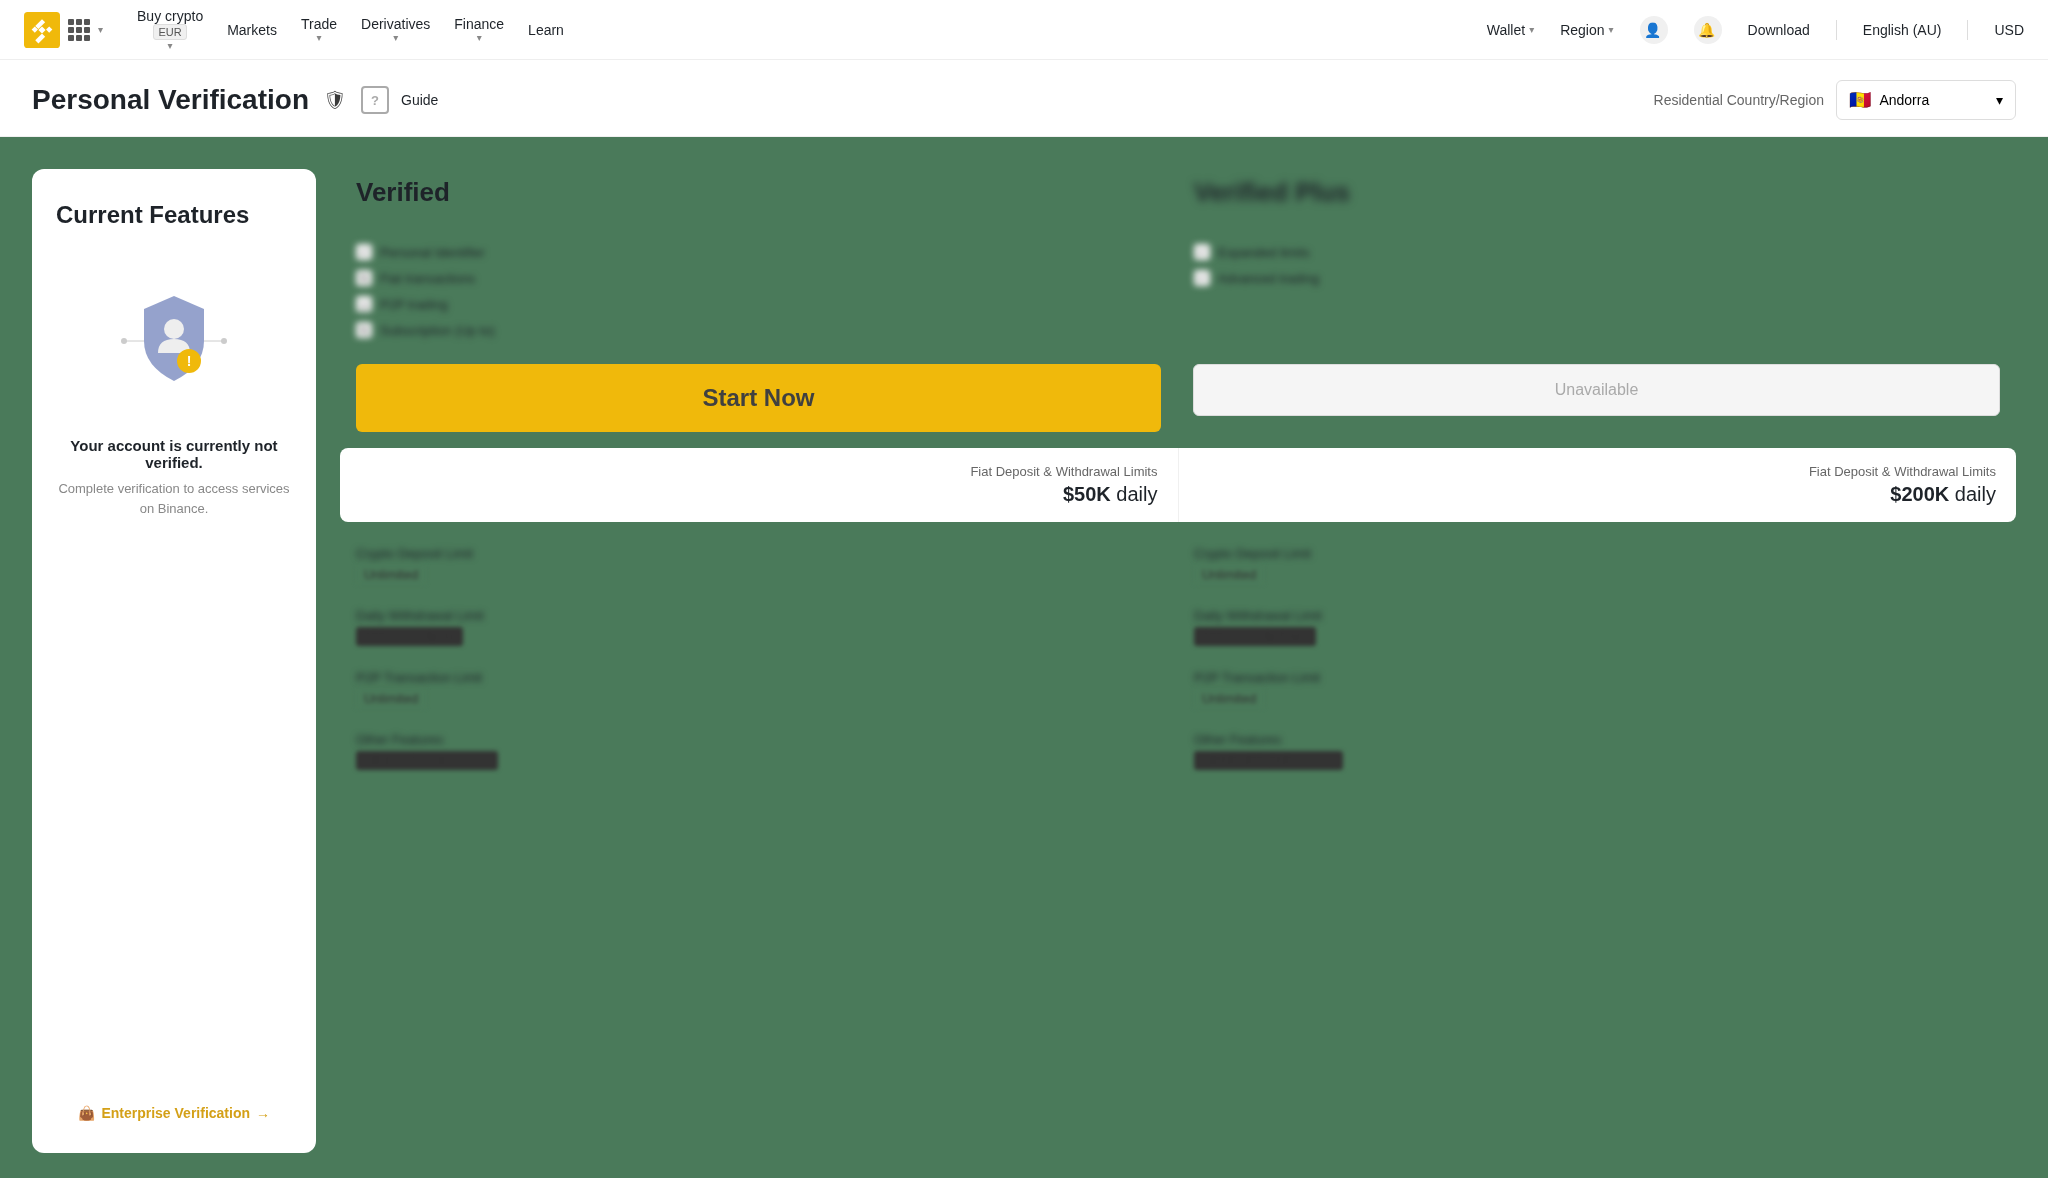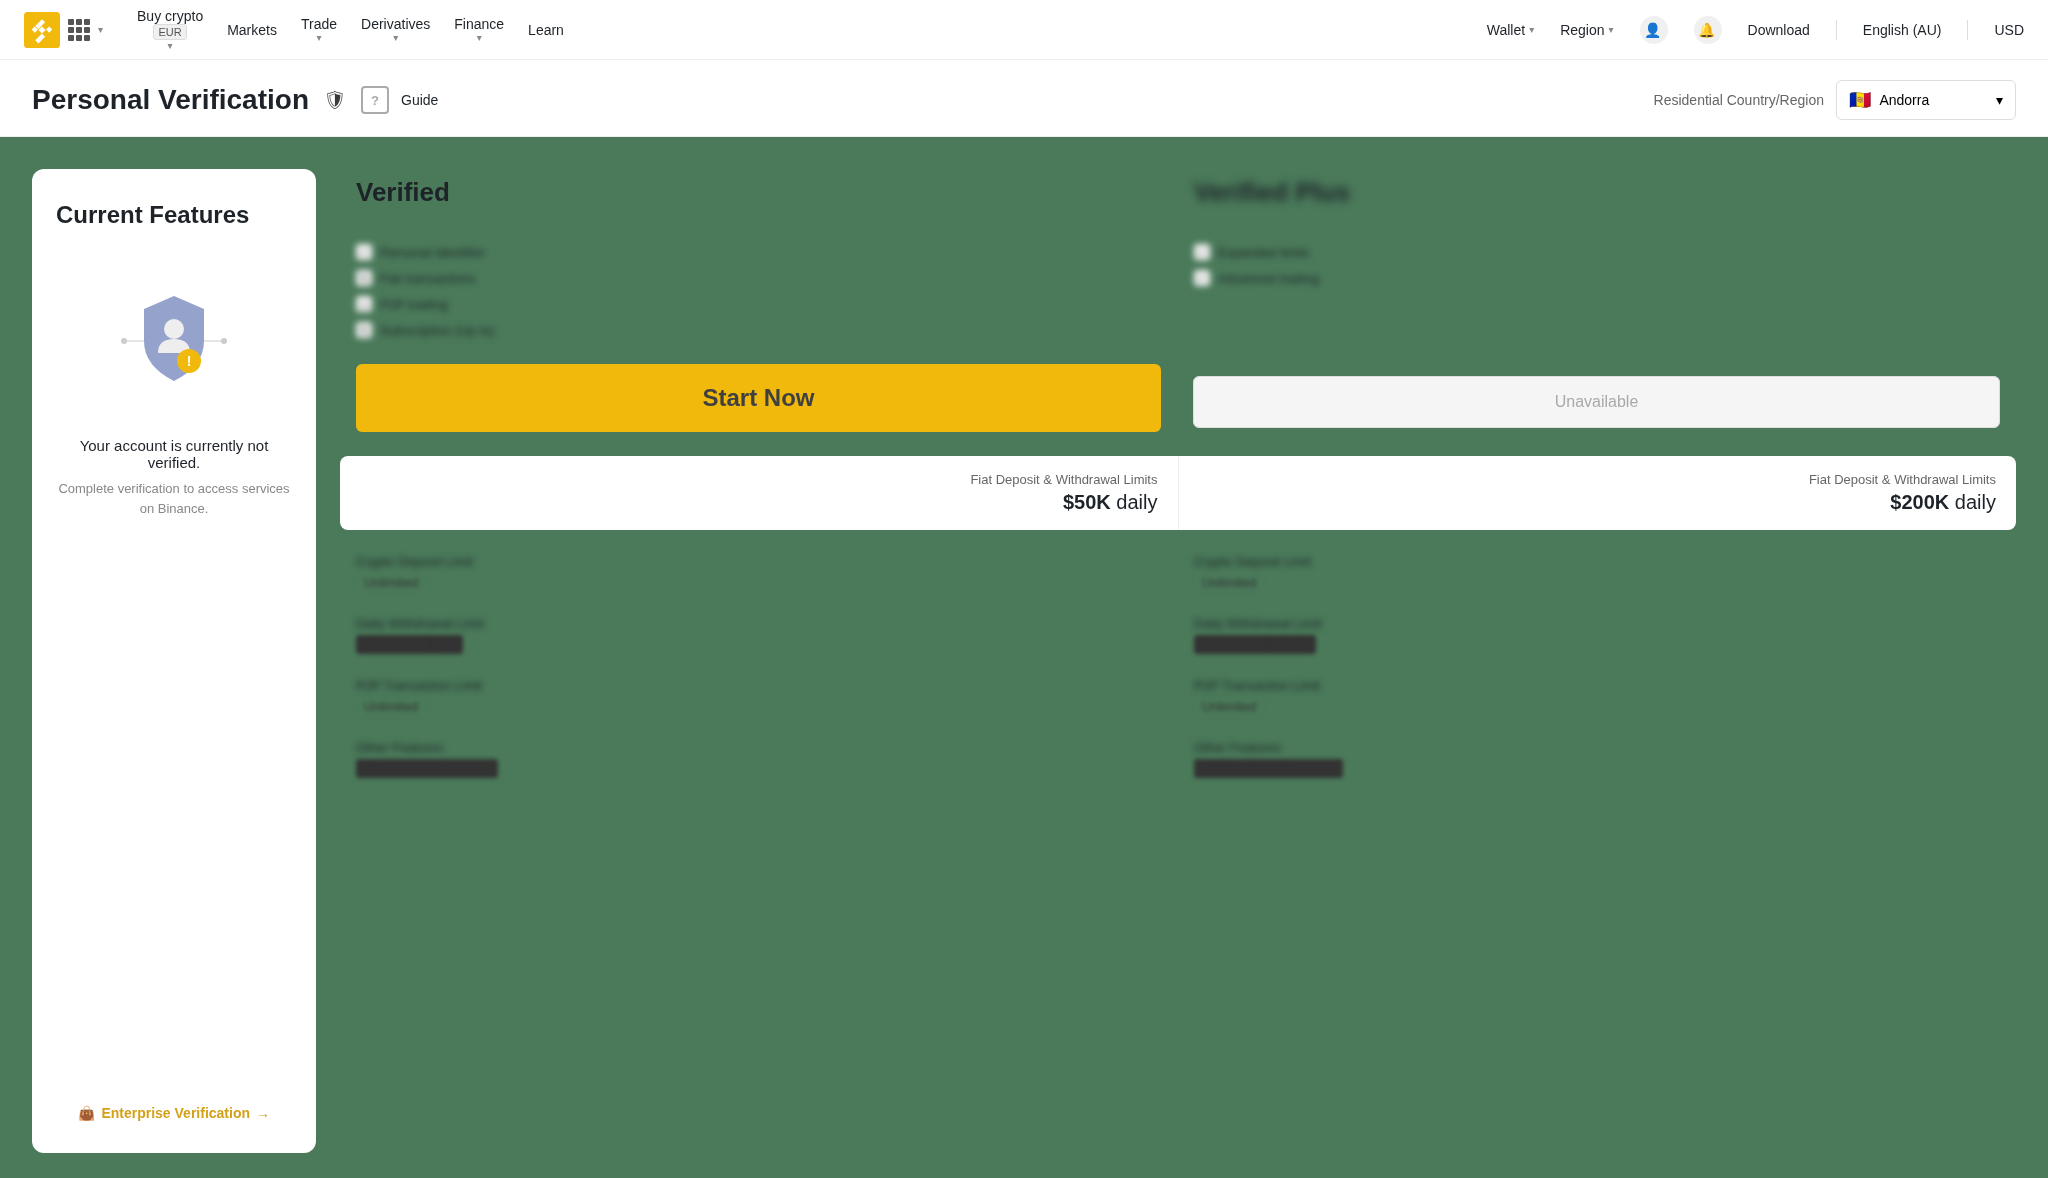--- a/index.html
+++ b/index.html
@@ -199,21 +199,21 @@
     }
     .shield-bg {
       width: 100%;
       height: 100%;
     }
     .verify-status-text {
       font-size: 15px;
       color: #1e2329;
       text-align: center;
       margin-top: 16px;
-      font-weight: 400;
+      font-weight: 700;
     }
     .verify-desc-text {
       font-size: 13px;
       color: #888;
       text-align: center;
       margin-top: 8px;
       line-height: 1.5;
     }
     .enterprise-link {
       margin-top: auto;
@@ -293,21 +293,21 @@
     }
     .btn-unavailable {
       flex: 1;
       height: 52px;
       background: #f5f5f5;
       border: 1px solid #ddd;
       border-radius: 6px;
       font-size: 16px;
       color: #aaa;
       cursor: not-allowed;
-      margin: 12px 16px;
+      margin: 0 16px;
     }
 
     
     .limits-panel {
       background: #fff;
       border-radius: 8px;
       margin: 0 0 8px 0;
       overflow: hidden;
     }
     .limits-row {

